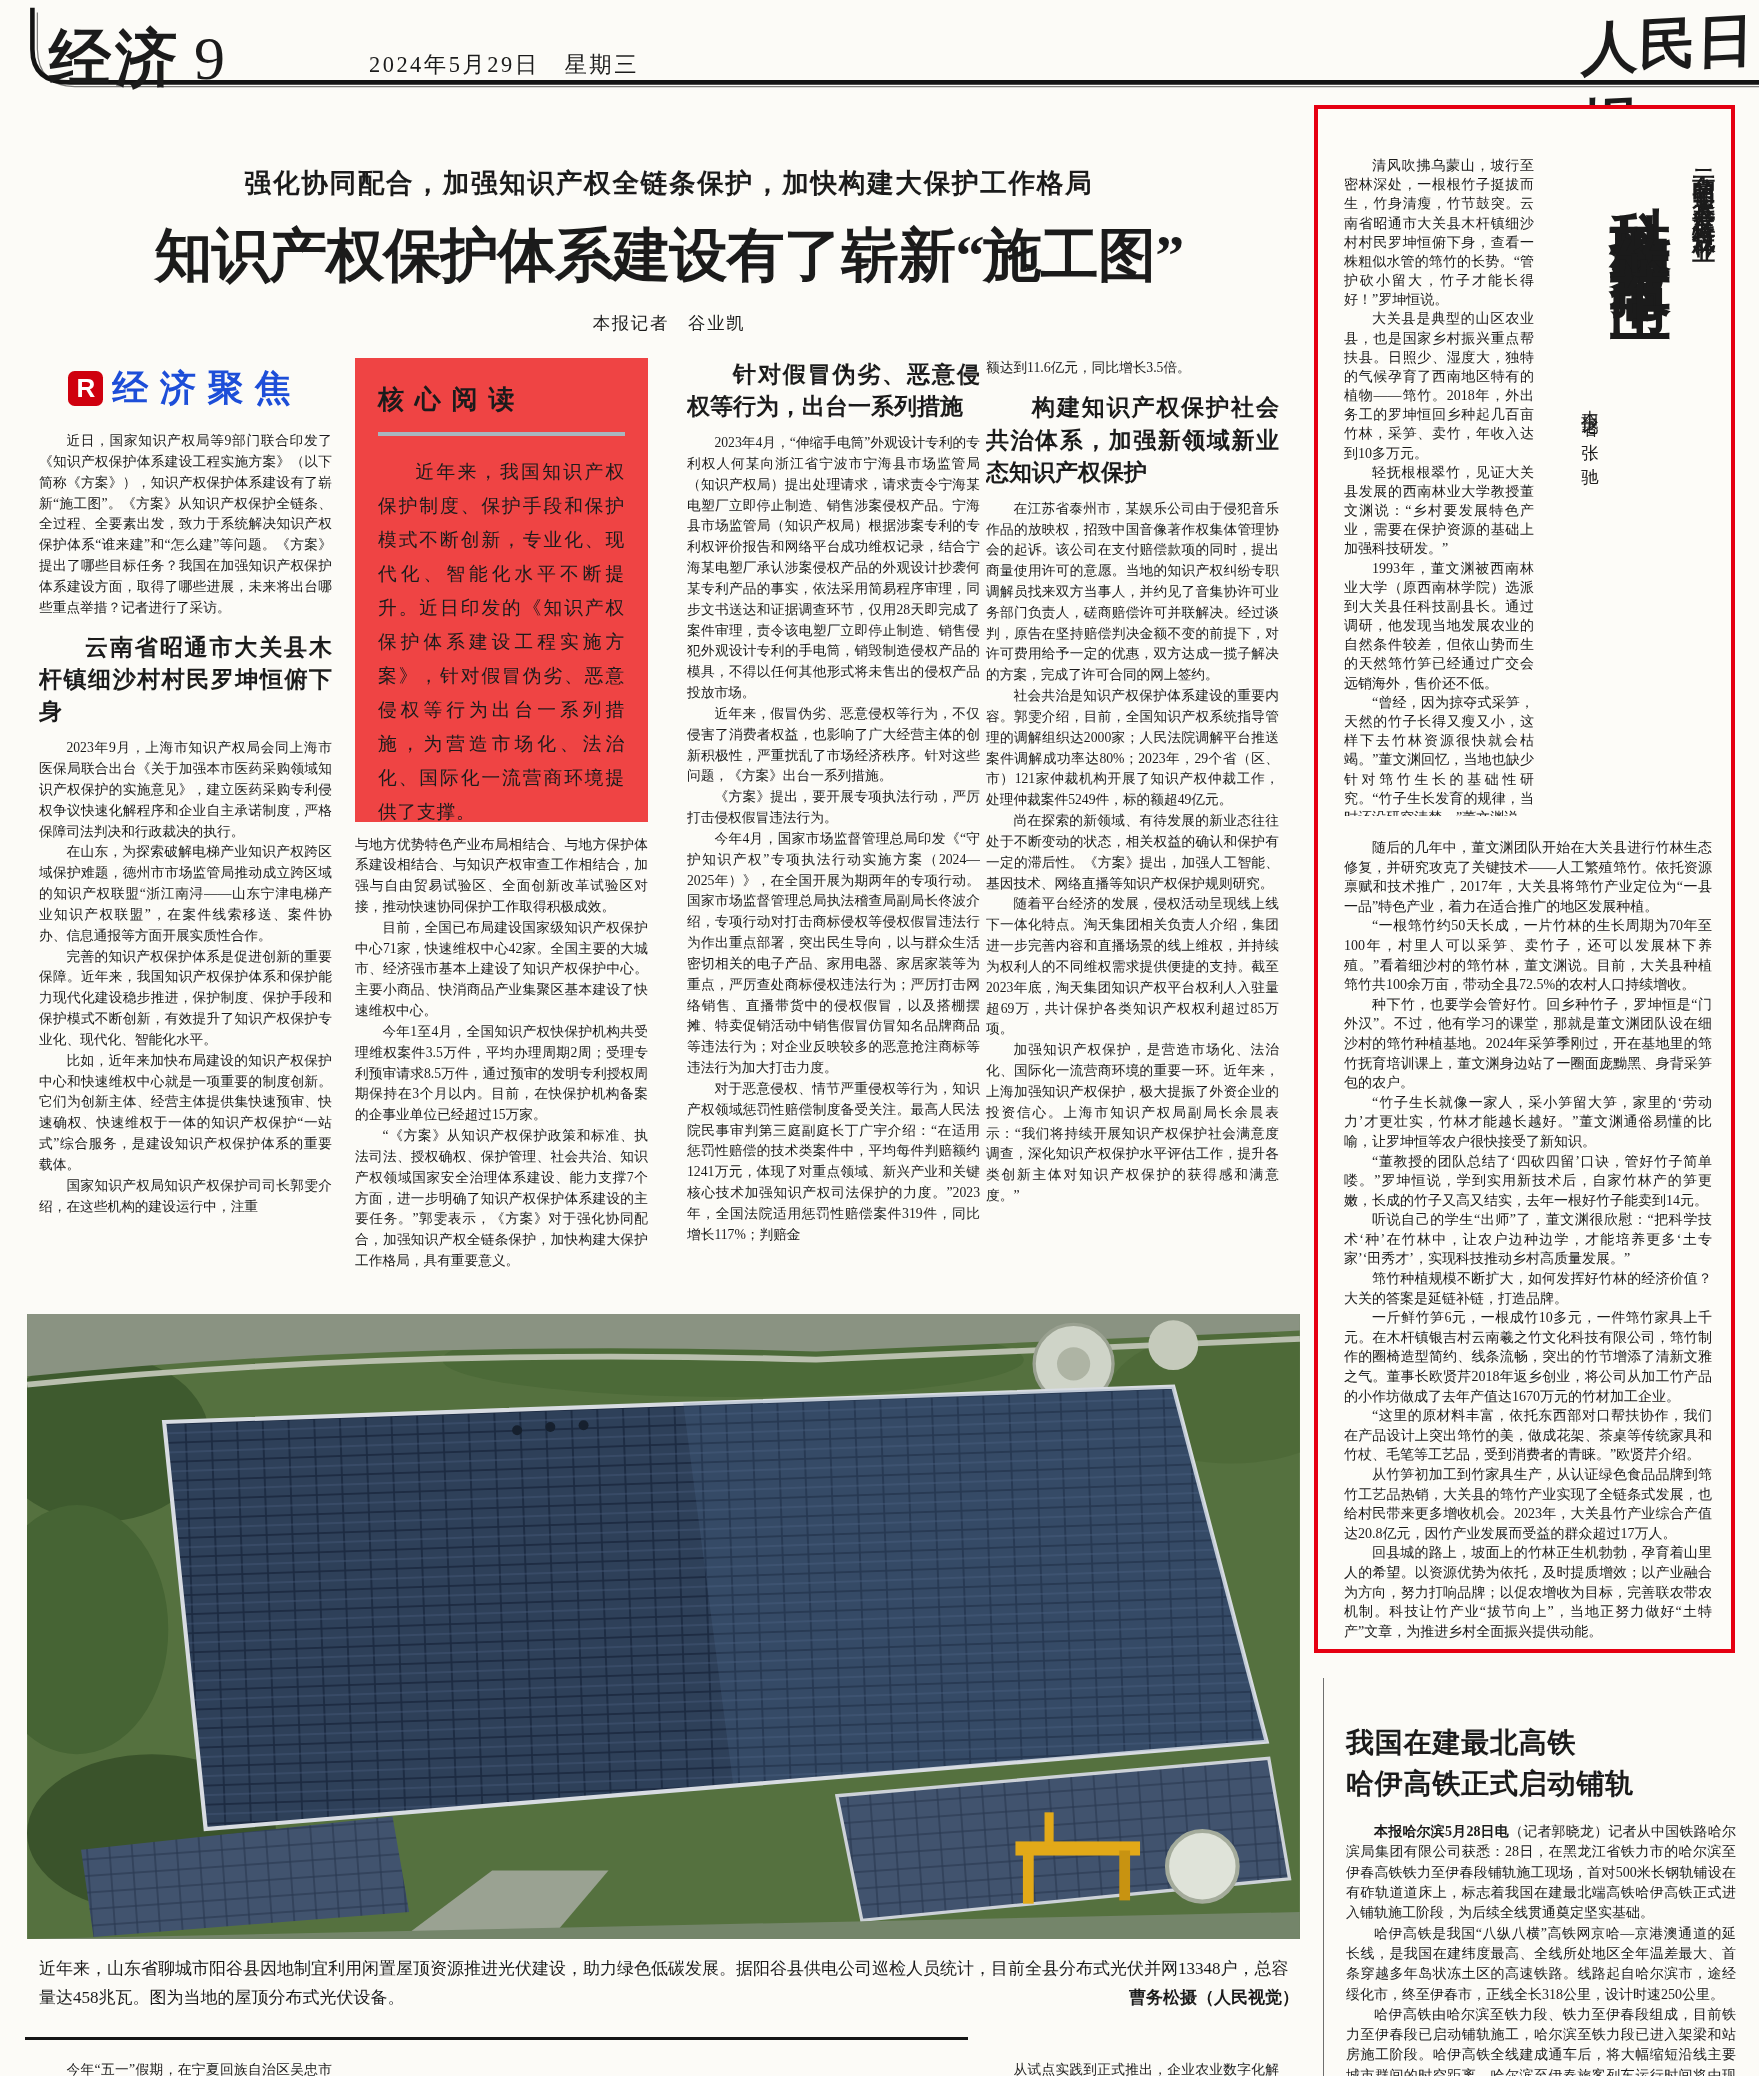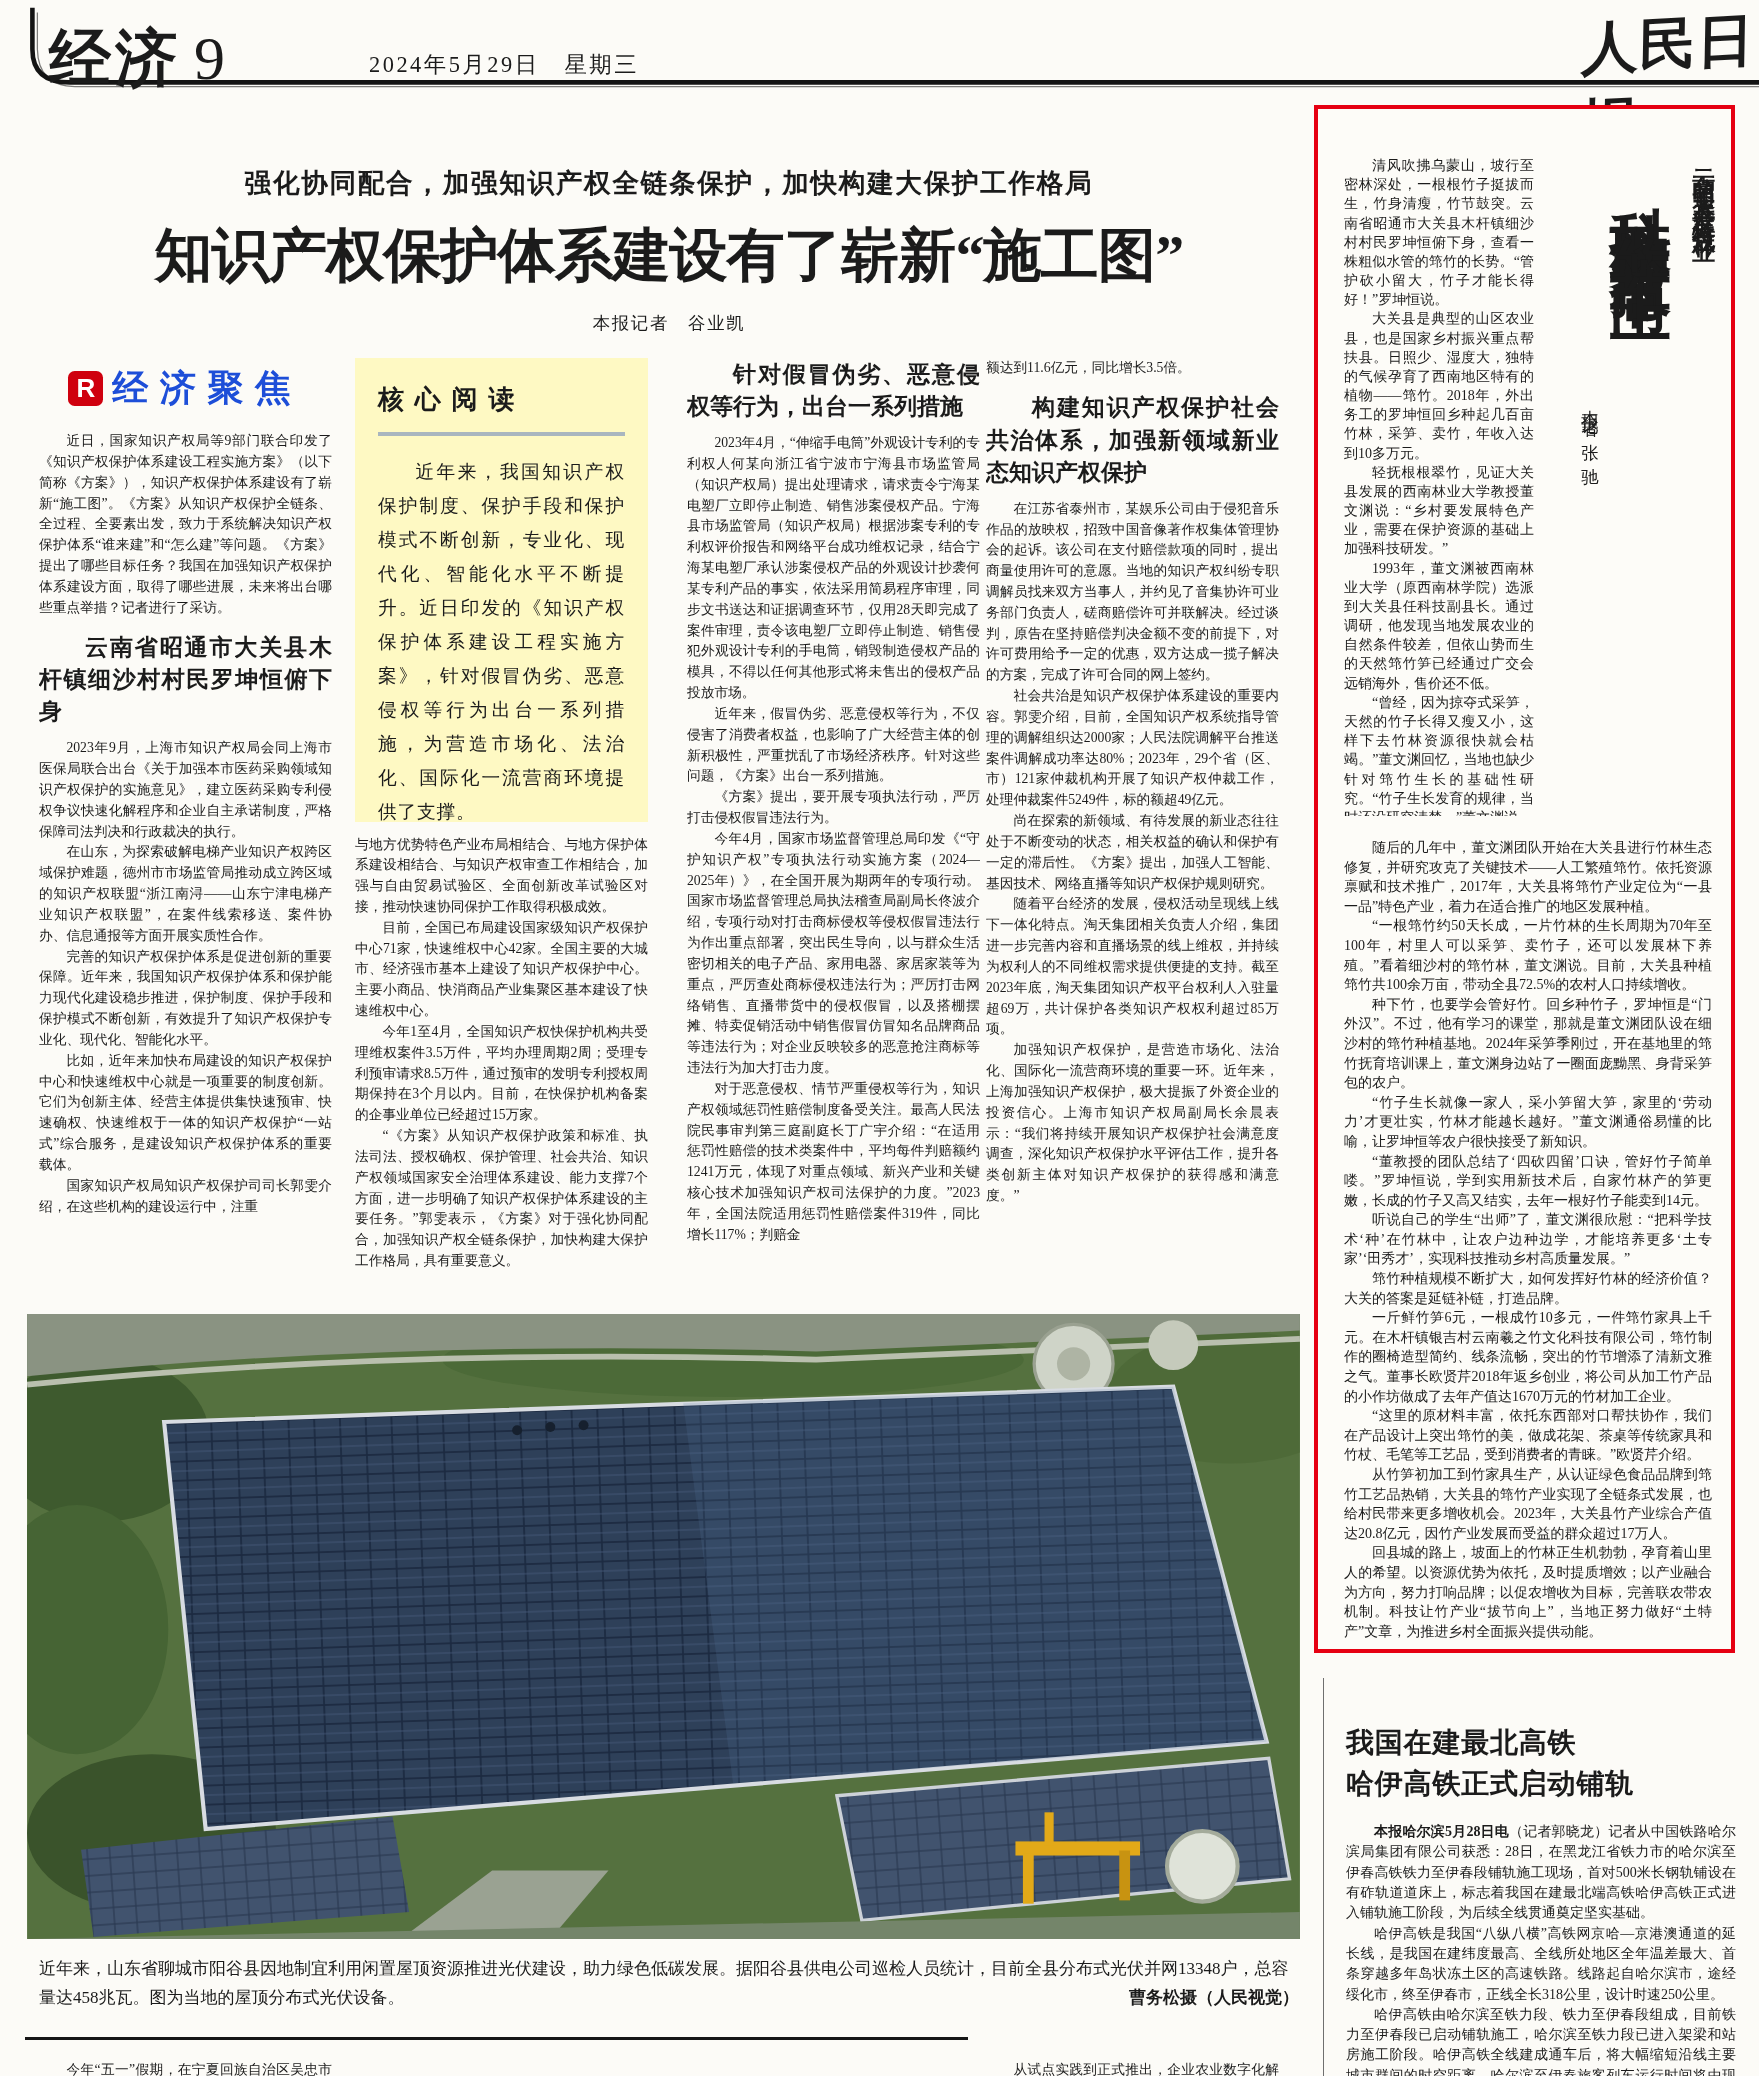--- a/index.html
+++ b/index.html
@@ -22,21 +22,21 @@
   .col p{margin:0;text-indent:2em;}
   .col p.cont{text-indent:0;}
   .subhead{font-family:"Liberation Sans","DejaVu Sans",sans-serif;font-weight:700;
        font-size:23px;line-height:1.4;margin:12.5px 0 10.8px 0 !important;}
   .focus{display:flex;align-items:center;justify-content:center;gap:9px;margin:3.3px 0 15px 0;}
   .focus .rlogo{width:35px;height:35px;background:#cf000e;color:#fff;border-radius:6.6px;
        font-family:"Liberation Sans",sans-serif;font-weight:900;font-size:26px;
        display:flex;align-items:center;justify-content:center;}
   .focus .ftext{color:#1d4ed8;font-weight:900;font-size:36px;letter-spacing:11.6px;
        font-family:"Liberation Sans","DejaVu Sans",sans-serif;}
-  .corebox{width:293px;height:464px;background:#fef9c3;box-sizing:border-box;padding:21.6px 23px;margin-bottom:12.5px;}
+  .corebox{width:293px;height:464px;background:#ef4444;box-sizing:border-box;padding:21.6px 23px;margin-bottom:12.5px;}
   .corebox .ctitle{font-family:"Liberation Sans",sans-serif;font-weight:700;font-size:26px;letter-spacing:10.8px;}
   .corebox .crule{height:4.2px;background:#a9b6bf;margin:12.5px 0 19px 0;}
   .corebox .cbody{font-size:18.7px;line-height:1.82;letter-spacing:0.8px;text-indent:2em;text-align:justify;}
   
   .main-photo{left:27px;top:1314px;width:1273px;height:625px;overflow:hidden;}
   .photo-caption{left:39px;top:1955px;width:1260px;font-size:17px;line-height:1.7;position:absolute;}
   .photo-caption .credit{position:absolute;right:0;bottom:0;font-weight:700;}
   .partial-rule{left:25px;top:2037px;width:943px;height:2.9px;background:#161616;}
   
   .redbox{left:1314px;top:105px;width:421px;height:1548px;border:4.6px solid #e60012;background:#fdfcf8;box-sizing:border-box;}

